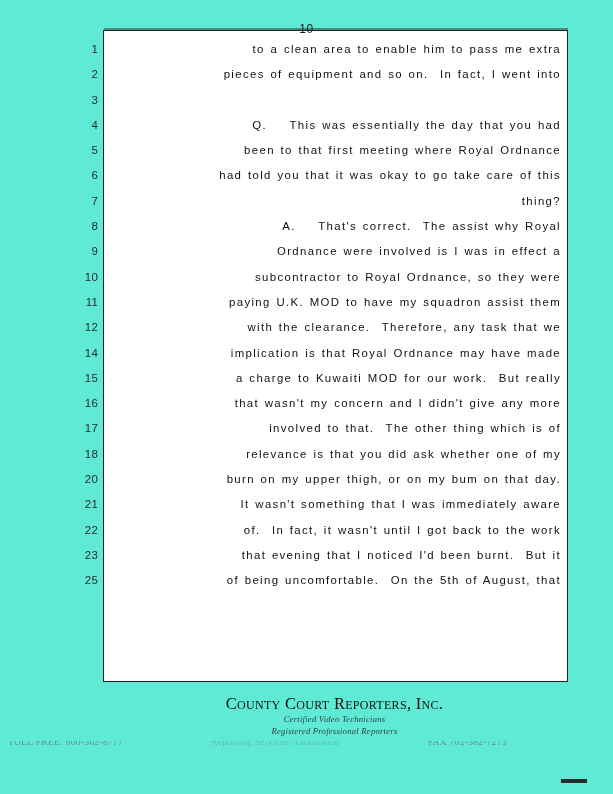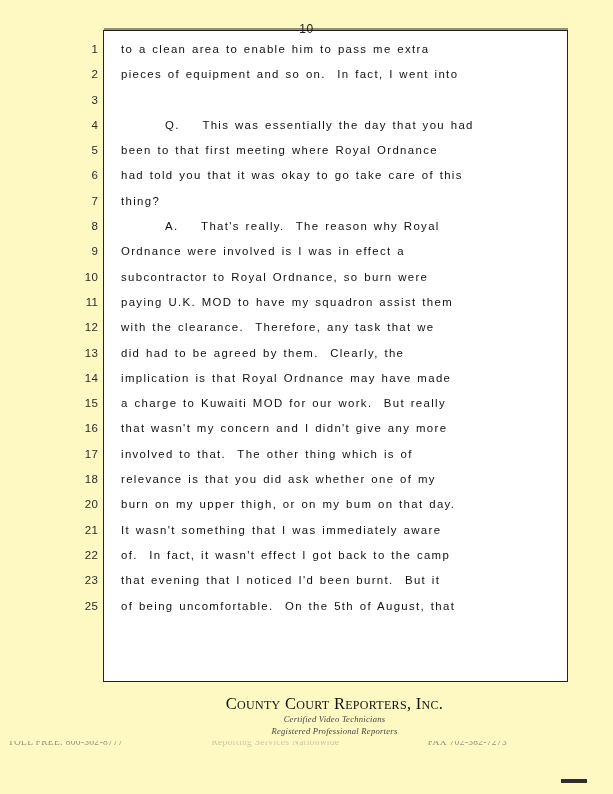--- a/index.html
+++ b/index.html
@@ -15,21 +15,21 @@
     font-family: "Liberation Sans", sans-serif;
     color: #000000;
   }
 
   
   #page-scan {
     position: absolute;
     left: 0; top: 0;
     width: 613px;
     height: 794px;
-    background: #fef9c3;
+    background: #5eead4;
   }
 
   
   #page-number {
     position: absolute;
     left: 0;
     top: 22px;
     width: 613px;
     text-align: center;
     font-family: "Liberation Sans", sans-serif;
@@ -89,20 +89,21 @@
     position: absolute;
     left: 121px;
     width: 440px;
     font-family: "Liberation Sans", sans-serif;
     font-size: 11.4px;
     letter-spacing: 1.35px;
     word-spacing: 1.2px;
     color: #101010;
     line-height: 14px;
     white-space: pre;
+    text-align: right;
   }
   .line-text.indent {
     text-indent: 44px;
   }
 
   
   #footer-block {
     position: absolute;
     left: 0;
     top: 694px;
@@ -203,43 +204,39 @@
     <div class="t-line">
       <span class="line-no">6</span>
       <span class="line-text">had told you that it was okay to go take care of this</span>
     </div>
     <div class="t-line">
       <span class="line-no">7</span>
       <span class="line-text">thing?</span>
     </div>
     <div class="t-line">
       <span class="line-no">8</span>
-      <span class="line-text indent">A.    That's really.  The reason why Royal</span>
+      <span class="line-text indent">A.    That's correct.  The assist why Royal</span>
     </div>
     <div class="t-line">
       <span class="line-no">9</span>
       <span class="line-text">Ordnance were involved is I was in effect a</span>
     </div>
     <div class="t-line">
       <span class="line-no">10</span>
-      <span class="line-text">subcontractor to Royal Ordnance, so burn were</span>
+      <span class="line-text">subcontractor to Royal Ordnance, so they were</span>
     </div>
     <div class="t-line">
       <span class="line-no">11</span>
       <span class="line-text">paying U.K. MOD to have my squadron assist them</span>
     </div>
     <div class="t-line">
       <span class="line-no">12</span>
       <span class="line-text">with the clearance.  Therefore, any task that we</span>
     </div>
     <div class="t-line">
-      <span class="line-no">13</span>
-      <span class="line-text">did had to be agreed by them.  Clearly, the</span>
-    </div>
-    <div class="t-line">
       <span class="line-no">14</span>
       <span class="line-text">implication is that Royal Ordnance may have made</span>
     </div>
     <div class="t-line">
       <span class="line-no">15</span>
       <span class="line-text">a charge to Kuwaiti MOD for our work.  But really</span>
     </div>
     <div class="t-line">
       <span class="line-no">16</span>
       <span class="line-text">that wasn't my concern and I didn't give any more</span>
@@ -255,21 +252,21 @@
     <div class="t-line">
       <span class="line-no">20</span>
       <span class="line-text">burn on my upper thigh, or on my bum on that day.</span>
     </div>
     <div class="t-line">
       <span class="line-no">21</span>
       <span class="line-text">It wasn't something that I was immediately aware</span>
     </div>
     <div class="t-line">
       <span class="line-no">22</span>
-      <span class="line-text">of.  In fact, it wasn't effect I got back to the camp</span>
+      <span class="line-text">of.  In fact, it wasn't until I got back to the work</span>
     </div>
     <div class="t-line">
       <span class="line-no">23</span>
       <span class="line-text">that evening that I noticed I'd been burnt.  But it</span>
     </div>
     <div class="t-line">
       <span class="line-no">25</span>
       <span class="line-text">of being uncomfortable.  On the 5th of August, that</span>
     </div>
   </div>

